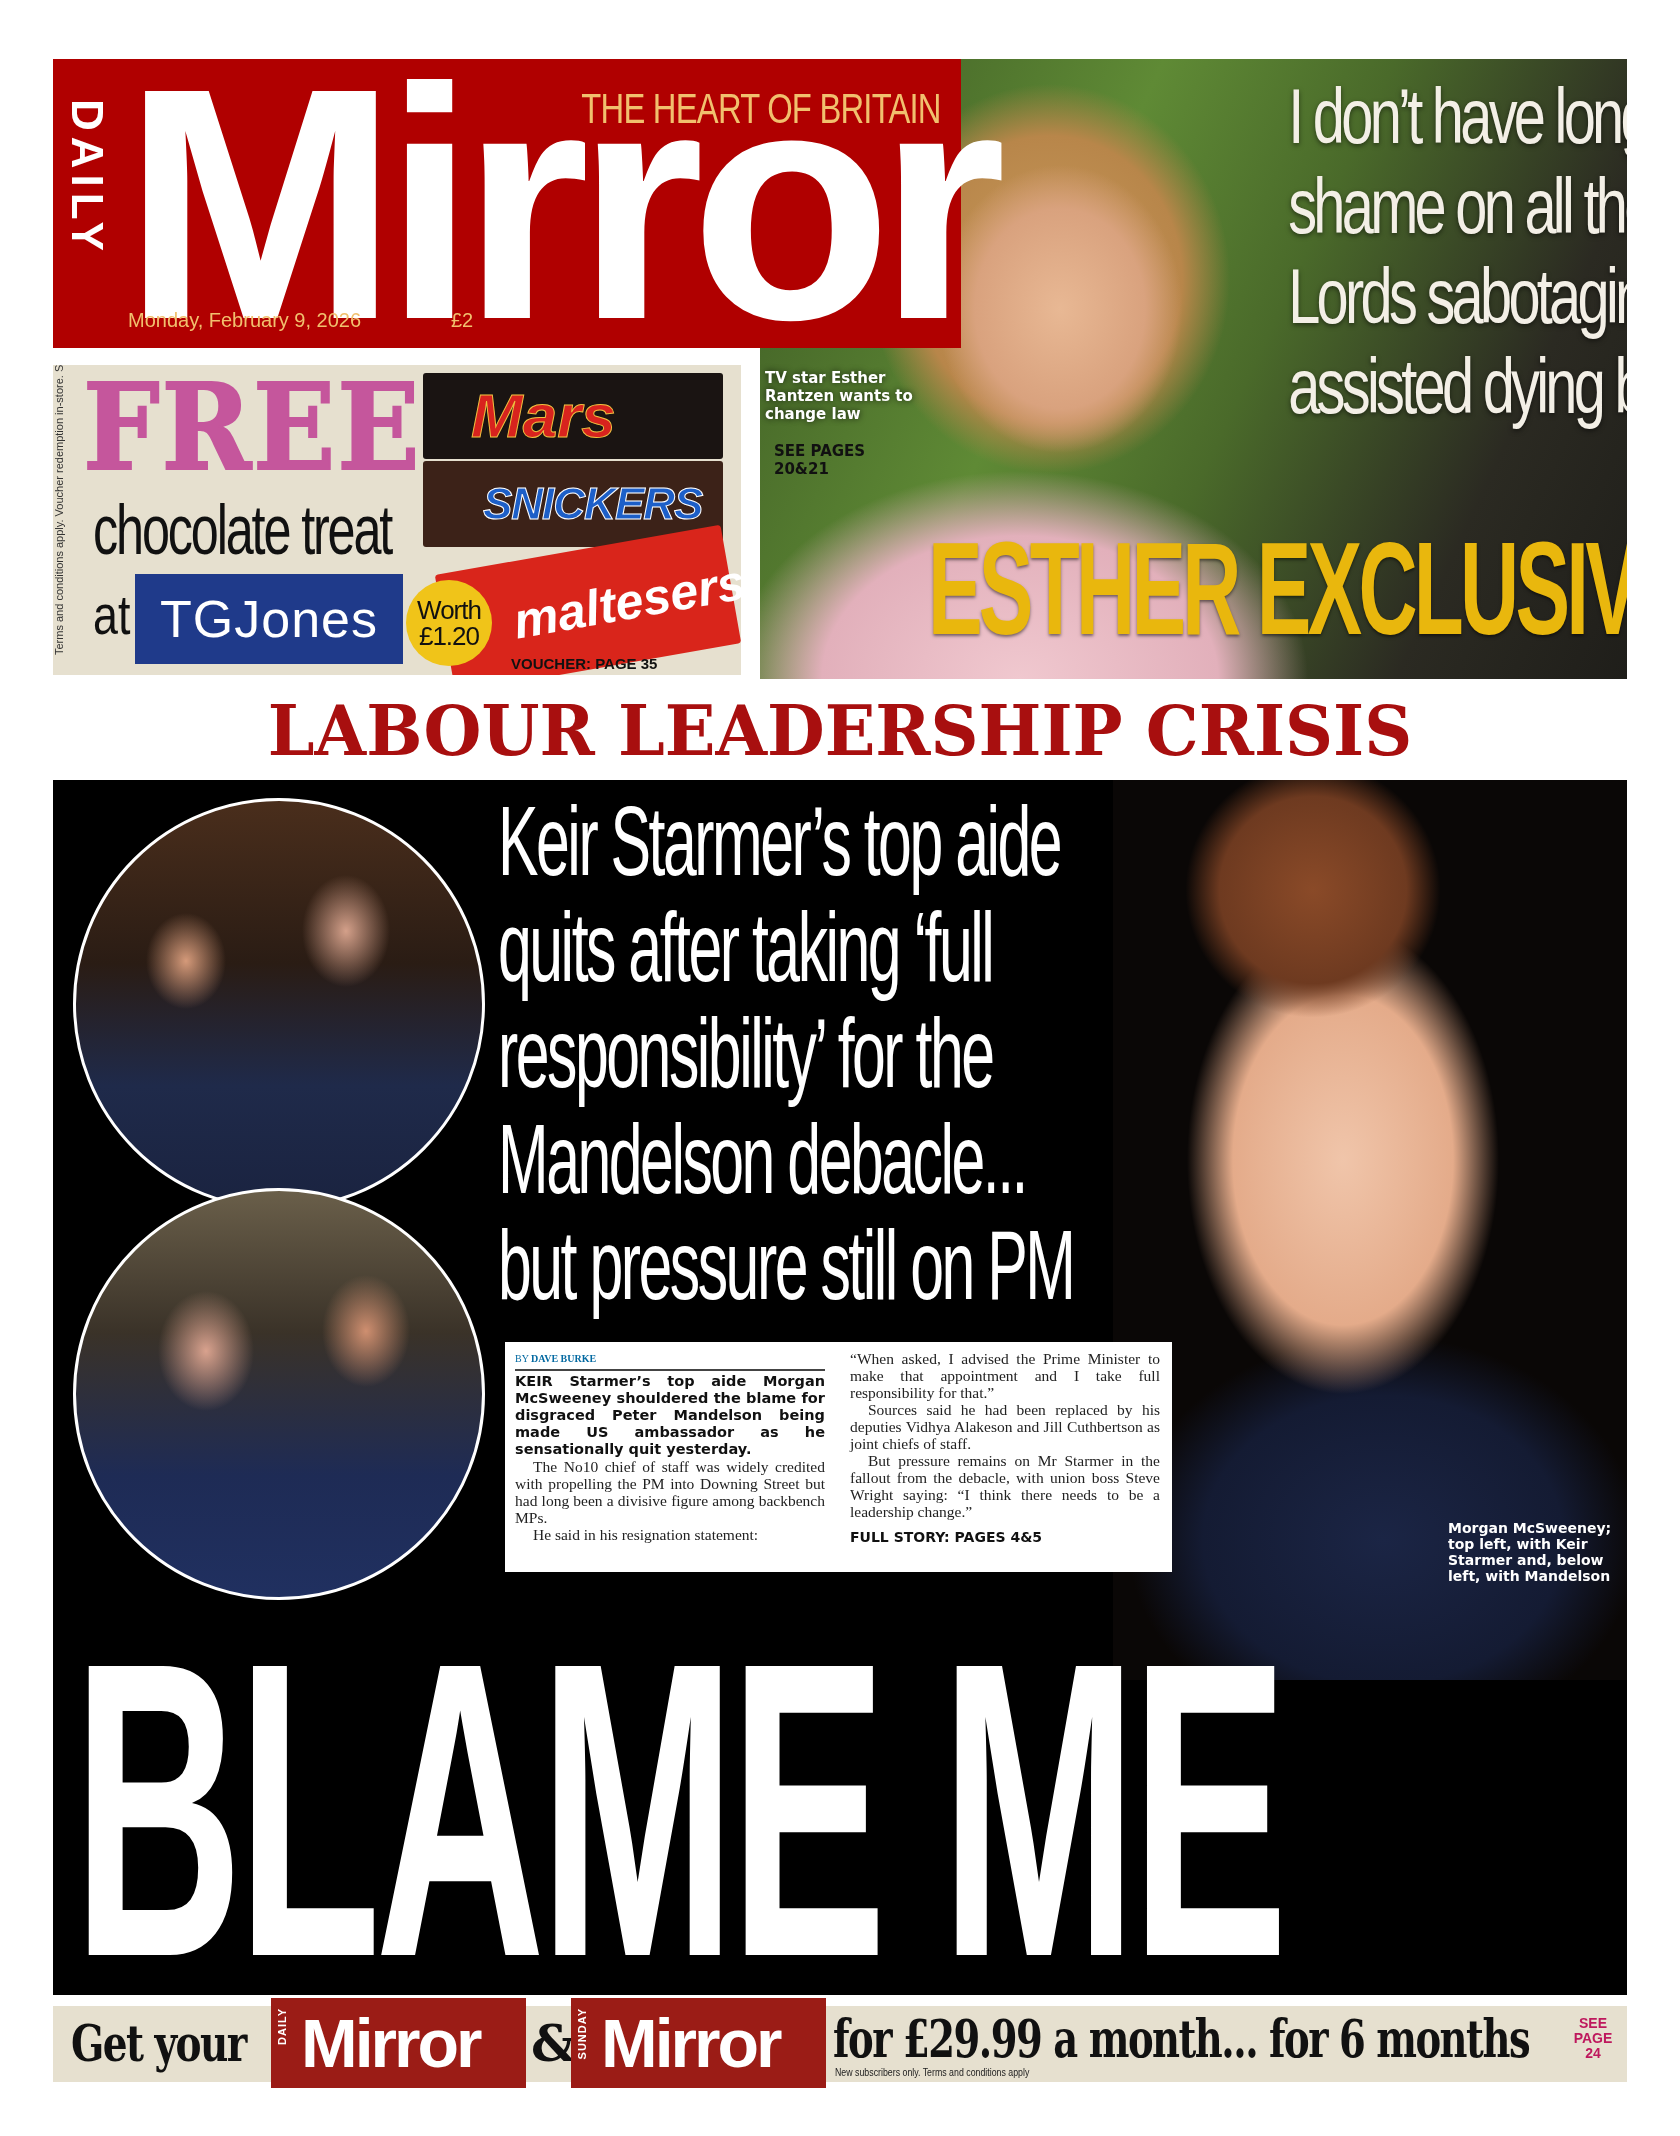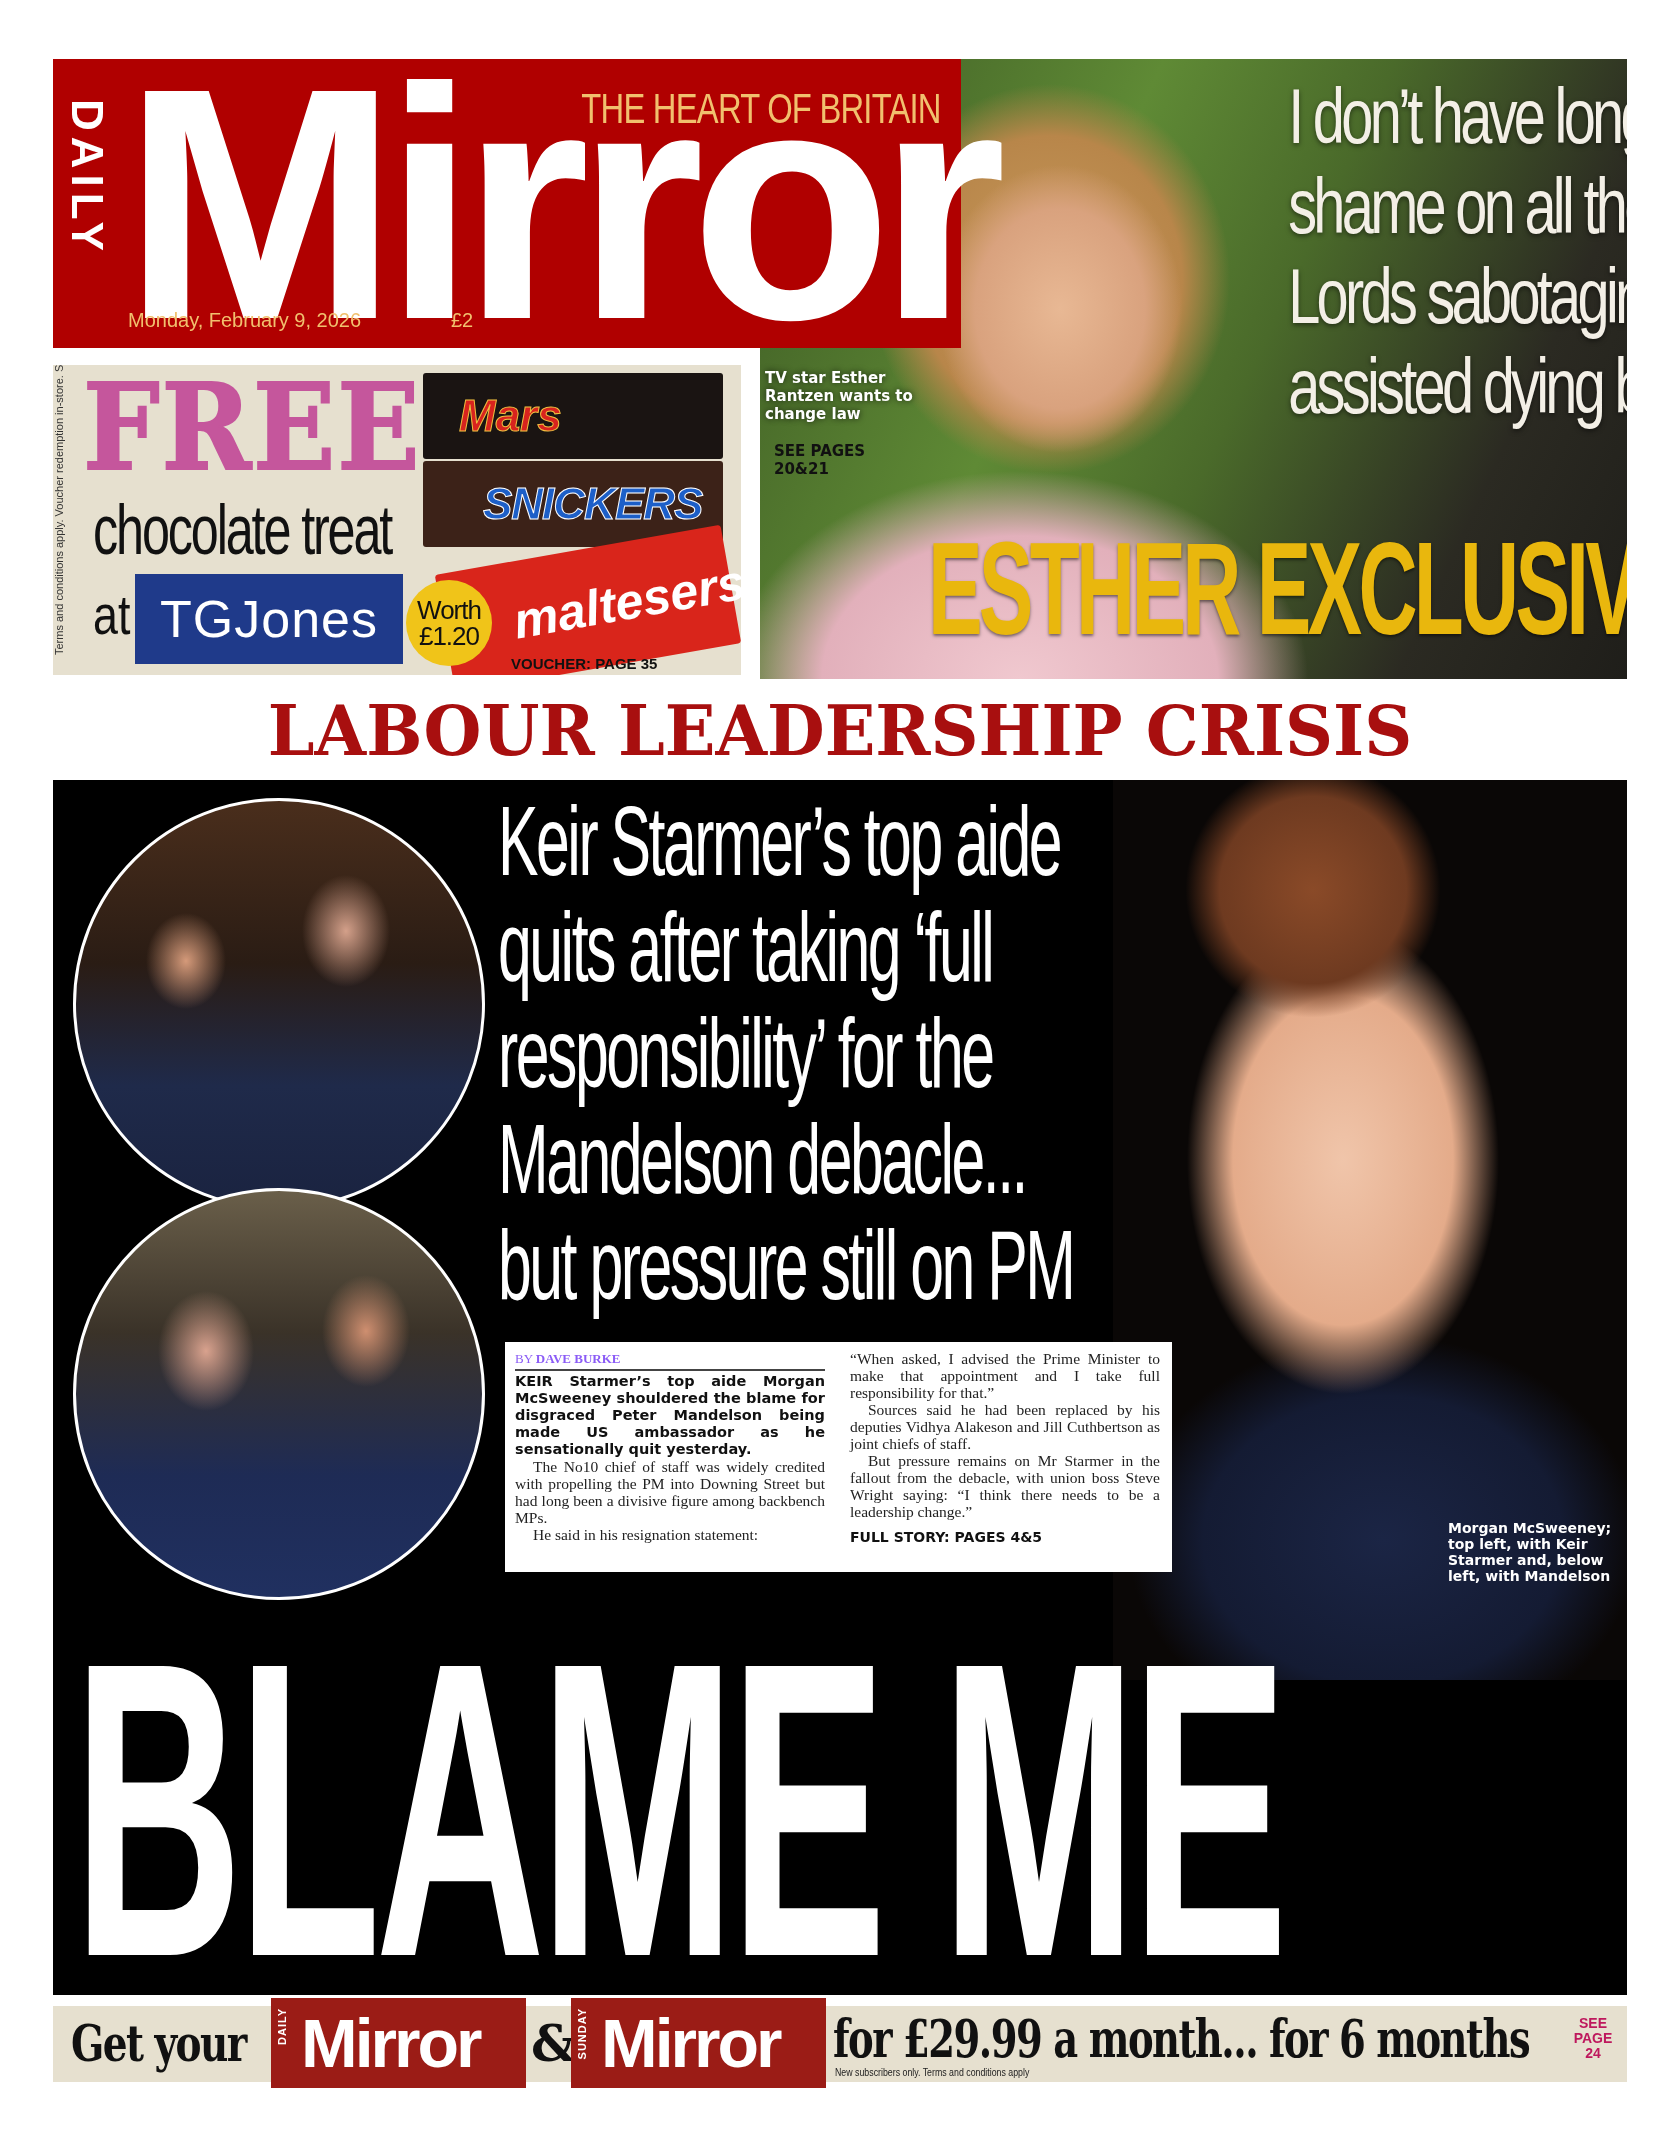--- a/index.html
+++ b/index.html
@@ -36,21 +36,21 @@
   
   .promo { left: 53px; top: 365px; width: 688px; height: 310px; background: #e6e0cf; overflow: hidden; }
   .promo-terms { left: 0px; top: 290px; width: 300px; color: #333; font-size: 11px; line-height: 13px;
     transform: rotate(-90deg); transform-origin: left top; white-space: nowrap; }
   .promo-free { left: 30px; top: 2px; color: #c5569c; font-family: "DejaVu Serif", serif; font-weight: bold; font-size: 120px; line-height: 120px; letter-spacing: 2px; transform: scaleX(0.9); transform-origin: left top; -webkit-text-stroke: 2px #c5569c; }
   .promo-choc { left: 40px; top: 125px; color: #111; font-size: 70px; line-height: 80px; letter-spacing: -3px; transform: scaleX(0.72); transform-origin: left top; white-space: nowrap; }
   .promo-at { left: 40px; top: 215px; color: #111; font-size: 56px; line-height: 70px; transform: scaleX(0.8); transform-origin: left top; }
   .tgjones { left: 82px; top: 209px; width: 268px; height: 90px; background: #1f3a8a; color: #fff; font-size: 52px; line-height: 90px; text-align: center; letter-spacing: 1px; }
   .bars { left: 370px; top: 8px; width: 318px; height: 260px; }
   .bar { position: absolute; left: 0; width: 300px; height: 86px; border-radius: 3px; }
-  .bar-mars { top: 0; background: #1a1412; color: #d8231e; font-style: italic; font-weight: bold; font-size: 44px; line-height: 86px; padding-left: 36px; -webkit-text-stroke: 1px #f0c040; }
+  .bar-mars { top: 0; background: #1a1412; color: #d8231e; font-style: italic; font-weight: bold; font-size: 62px; line-height: 86px; padding-left: 48px; -webkit-text-stroke: 1px #f0c040; }
   .bar-snickers { top: 88px; background: #3c2218; color: #1d5fc8; font-style: italic; font-weight: bold; font-size: 44px; line-height: 86px; padding-left: 60px; letter-spacing: -1px; -webkit-text-stroke: 1px #ffffff; }
   .bar-maltesers { top: 176px; left: 20px; width: 290px; height: 120px; background: #d9251b; color: #fff; font-style: italic; font-weight: bold; font-size: 50px; line-height: 120px; padding-left: 70px; transform: rotate(-10deg); transform-origin: center; }
   .worth-badge { left: 353px; top: 215px; width: 86px; height: 86px; border-radius: 50%; background: #f0c419; color: #111; text-align: center; font-size: 26px; line-height: 26px; padding-top: 17px; letter-spacing: -1px; z-index: 3; }
   .voucher { left: 458px; top: 290px; color: #111; font-size: 15px; font-weight: 900; letter-spacing: 0px; z-index: 3; }
 
   
   .kicker { left: 0; top: 688px; width: 1680px; text-align: center; color: #a80f0f; font-family: "DejaVu Serif", serif; font-weight: bold; font-size: 70px; line-height: 86px; letter-spacing: 0px; transform: scaleX(0.95); }
 
   
   .main-panel { left: 53px; top: 780px; width: 1574px; height: 1215px; background: #000; overflow: hidden; }
@@ -68,21 +68,21 @@
       linear-gradient(180deg, #4a2e1c 0%, #2a1c14 40%, #1f2a4a 70%, #1a2340 100%); }
   .circle-bottom { left: 20px; top: 408px;
     background:
       radial-gradient(ellipse 60px 75px at 130px 160px, #d9a28e 0%, rgba(217,162,142,0) 80%),
       radial-gradient(ellipse 55px 70px at 290px 140px, #cf8f70 0%, rgba(207,143,112,0) 80%),
       linear-gradient(180deg, #6a5f4a 0%, #3a3228 35%, #1e2b55 70%, #203060 100%); }
   .headline { left: 445px; top: 8px; width: 620px; color: #fff; font-size: 98px; line-height: 106px; letter-spacing: -4px;
     transform: scaleX(0.62); transform-origin: left top; white-space: nowrap; }
   .headline div { white-space: nowrap; }
   .story-box { left: 452px; top: 562px; width: 667px; height: 230px; background: #fff; padding: 8px 10px; }
-  .byline { color: #8b5cf6; font-size: 13px; border-bottom: 2px solid #444; width: 310px; padding-bottom: 2px; }
+  .byline { color: #0369a1; font-size: 10px; border-bottom: 2px solid #444; width: 310px; padding-bottom: 2px; }
   .byline b { font-weight: 900; }
   .col { position: absolute; top: 8px; width: 310px; font-family: "Liberation Serif", serif; font-size: 15.5px; line-height: 17px; color: #222; }
   .col-left { left: 10px; }
   .col-right { left: 345px; }
   .lede { font-family: "DejaVu Sans", sans-serif; font-weight: bold; font-size: 14.5px; line-height: 17px; color: #111; margin-top: 2px; text-align: justify; }
   .para { text-indent: 18px; text-align: justify; }
   .para.first { text-indent: 0; }
   .full-story { font-family: "DejaVu Sans", sans-serif; font-weight: 900; font-size: 14px; margin-top: 9px; color: #111; }
   .photo-caption { left: 1395px; top: 740px; width: 175px; color: #fff; font-family: "DejaVu Sans", sans-serif; font-size: 14px; line-height: 16px; font-weight: bold; }
   .blame { left: 20px; top: 820px; width: 1540px; color: #fff; font-weight: bold; font-size: 420px; line-height: 420px; letter-spacing: -10px;

